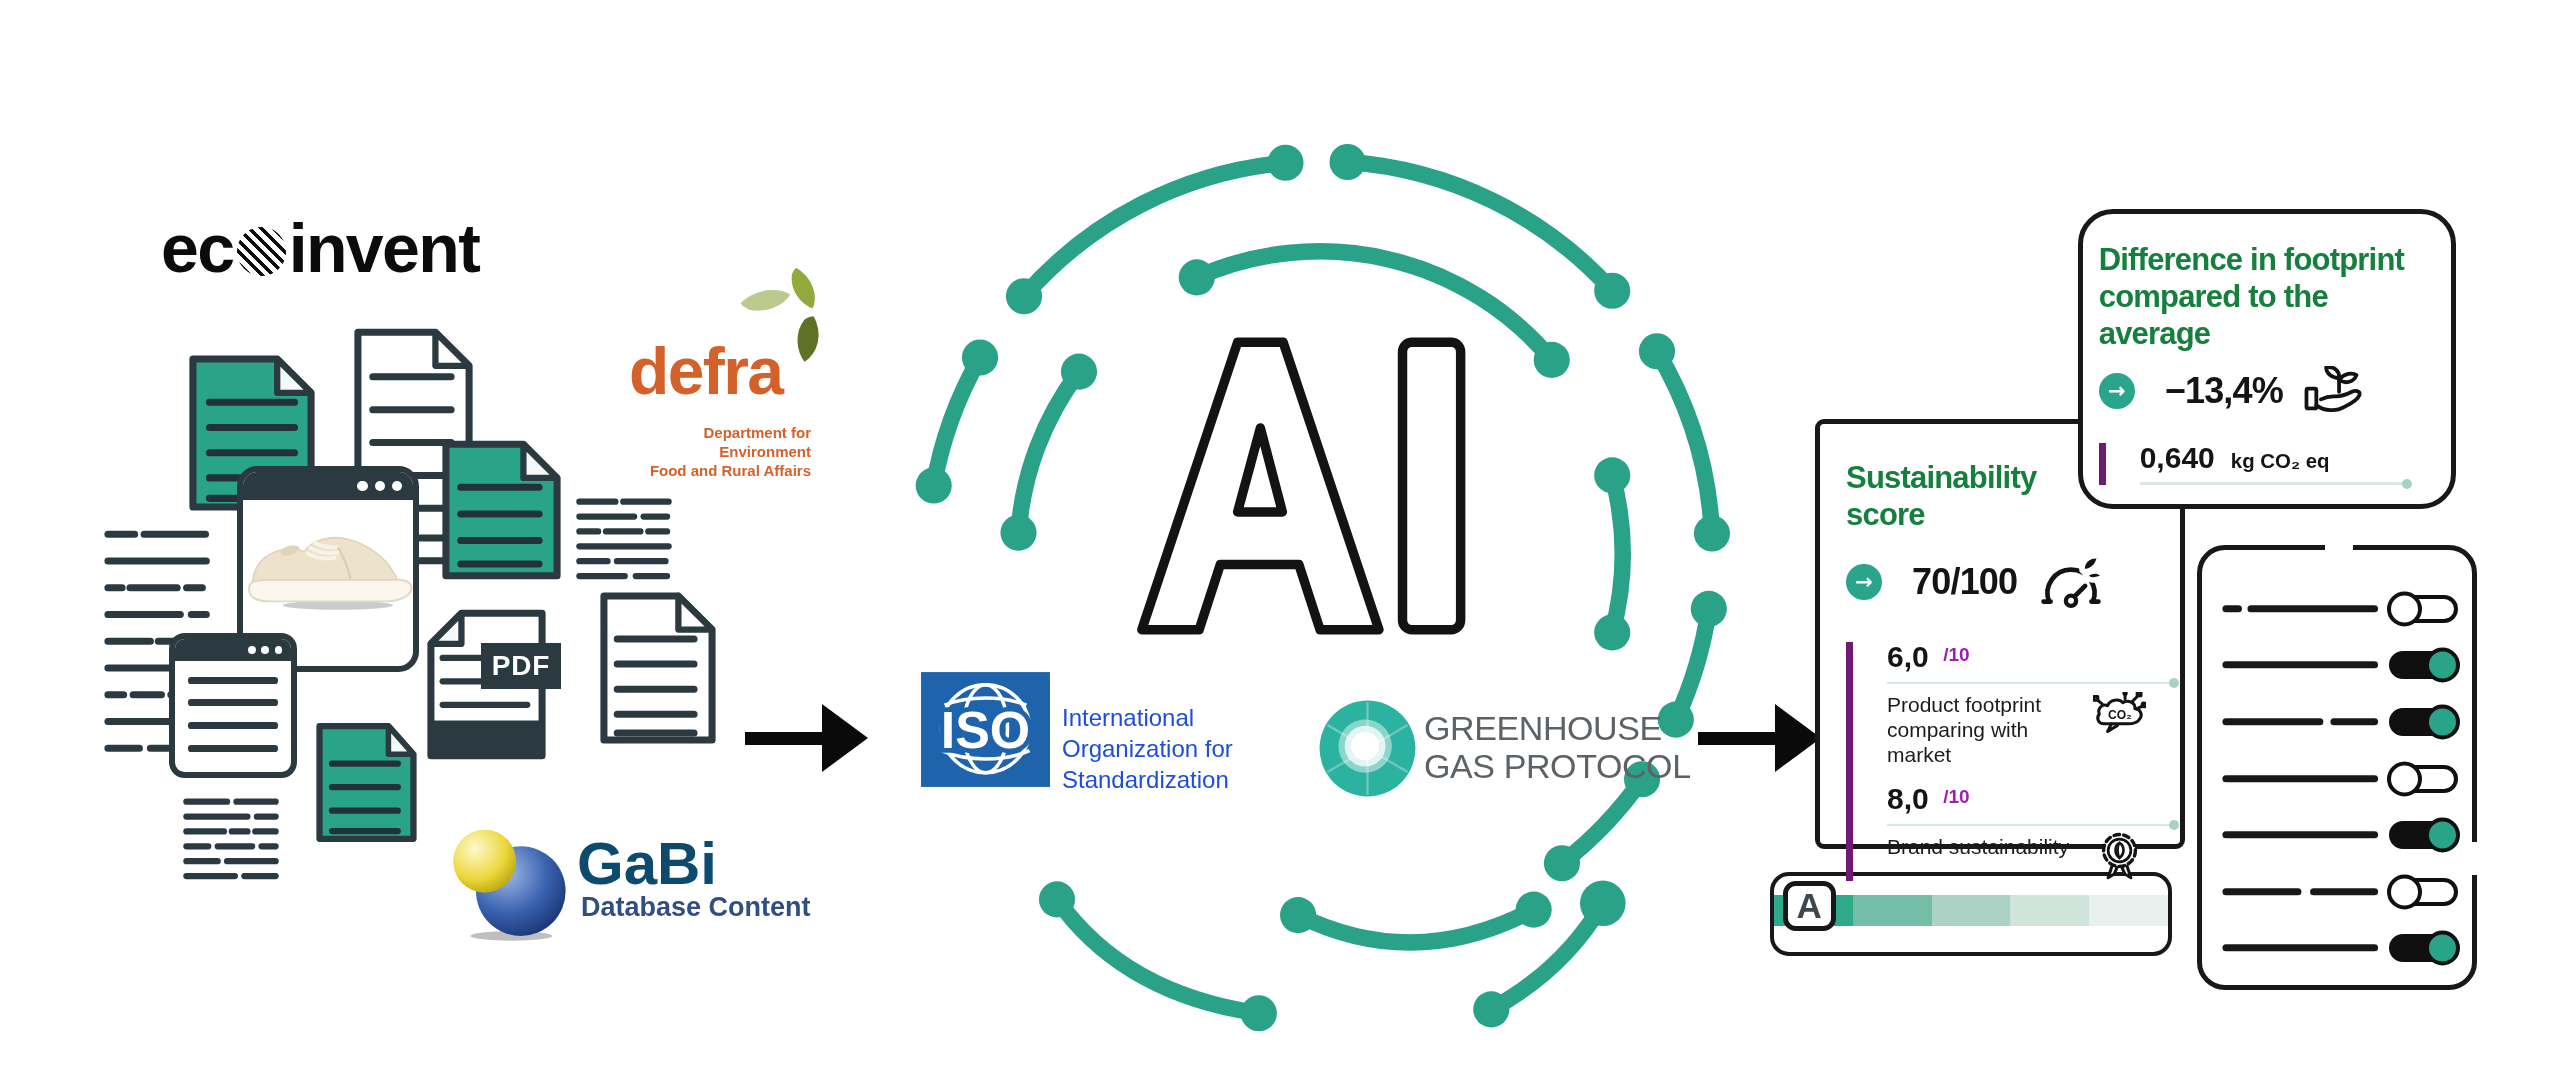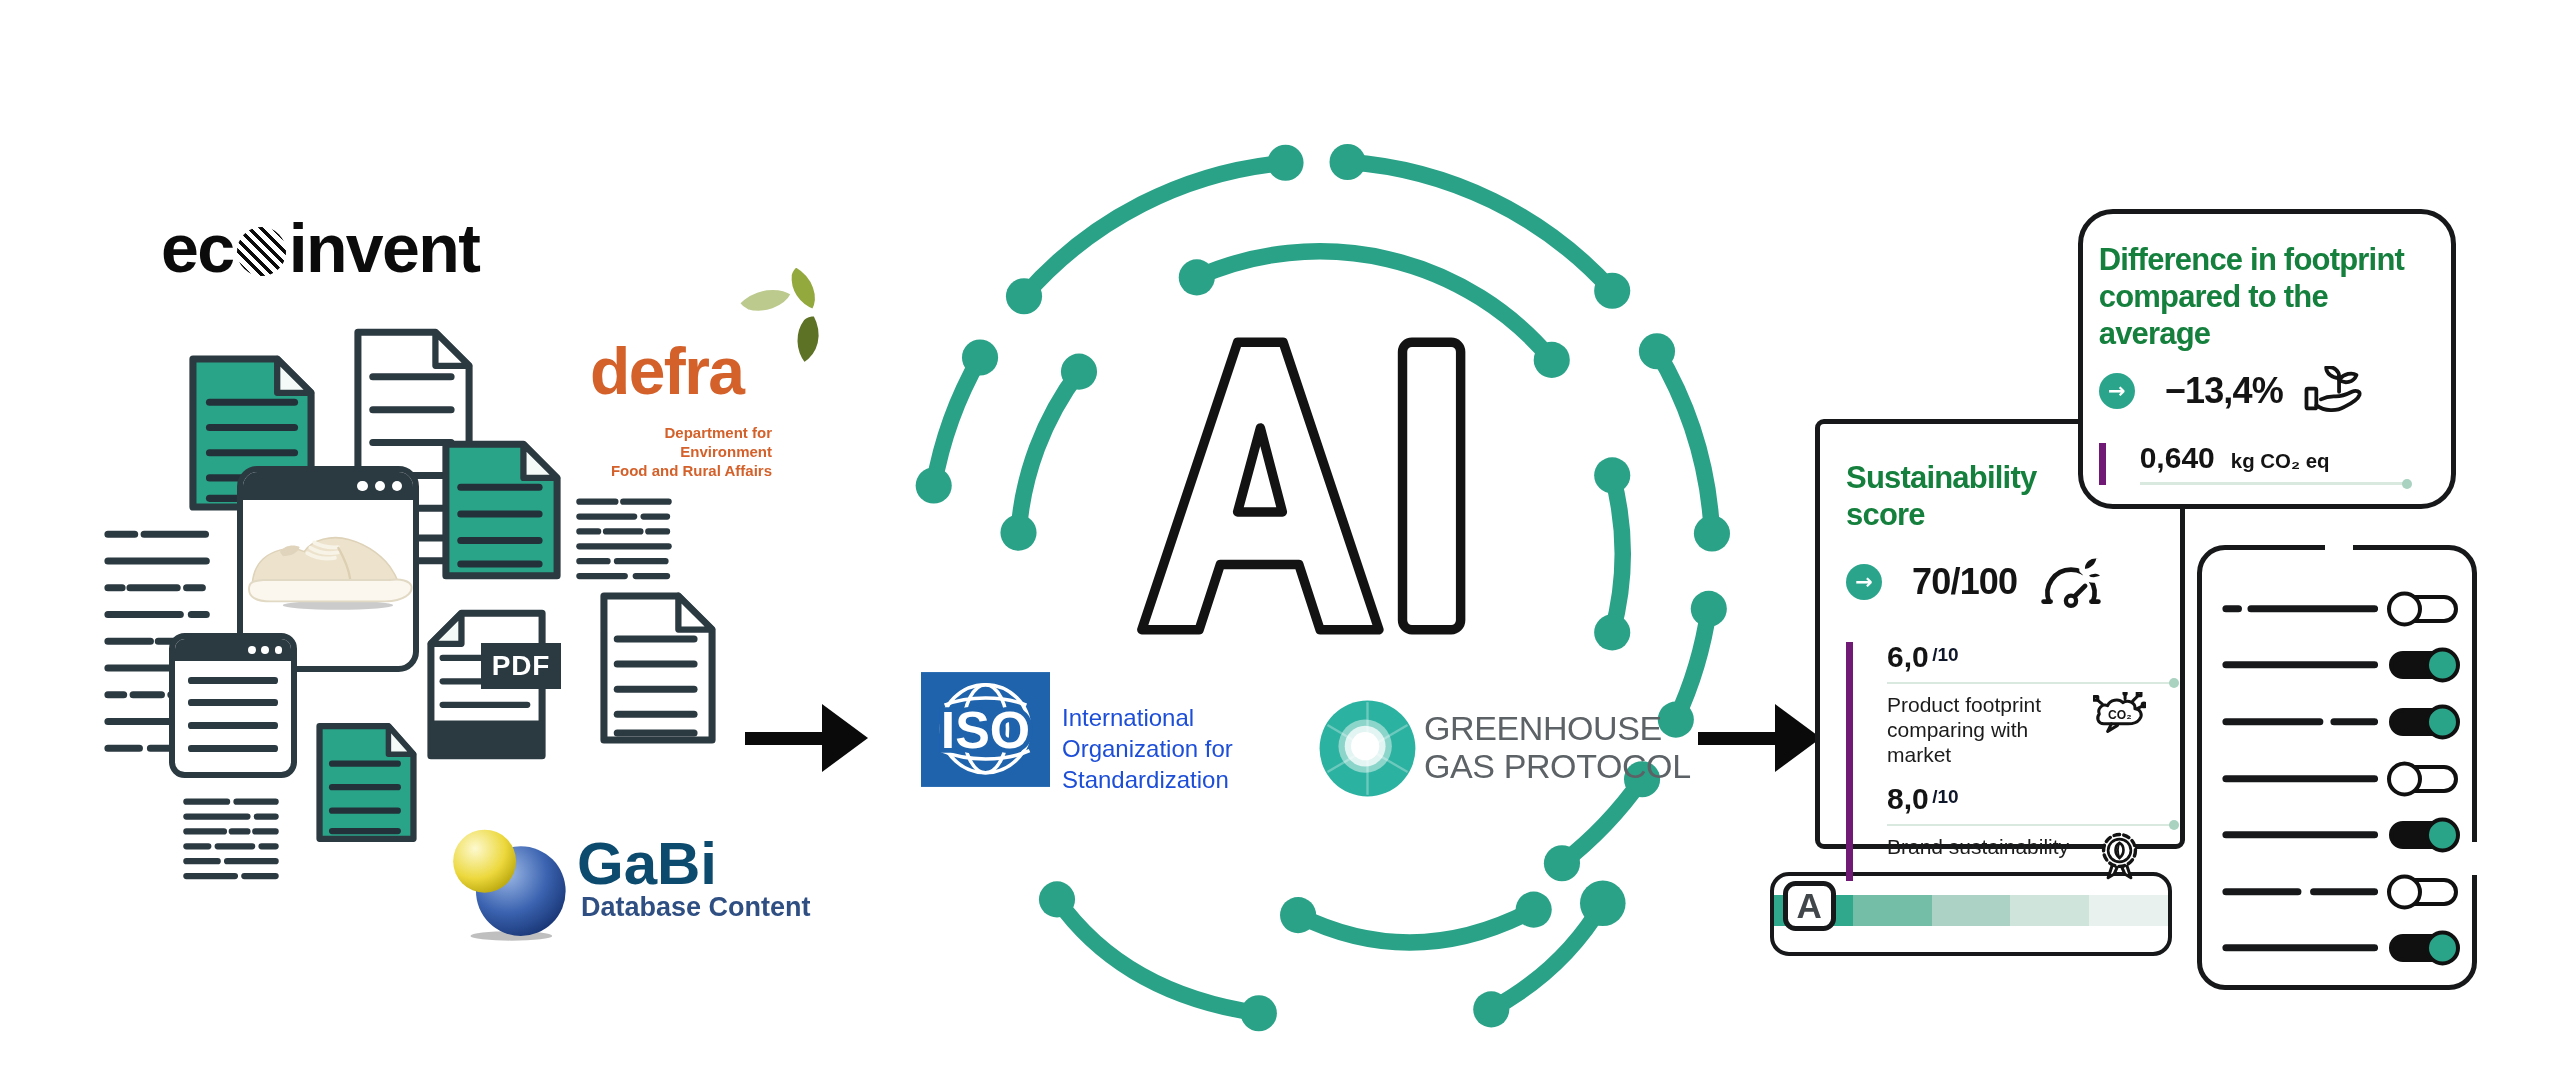--- a/index.html
+++ b/index.html
@@ -7,21 +7,21 @@
   body { font-family:"Liberation Sans", sans-serif; }
   .stage { position:relative; width:2576px; height:1089px; background:#fff; overflow:hidden; }
   .abs { position:absolute; }
 
   
   .ecoinvent { left:161px; top:214px; display:flex; align-items:center;
     font:bold 68px/1 "Liberation Sans",sans-serif; color:#0b0b0b; letter-spacing:-1.6px; }
   .eco-circle { width:49px; height:49px; border-radius:50%; margin:7.9px 3.1px 0 3.1px;
     background:repeating-linear-gradient(45deg,#0b0b0b 0 3.5px,#ffffff 3.5px 8.2px); }
 
-  .defra { left:590px; top:338px; width:236px; color:#d4602a; }
+  .defra { left:629px; top:338px; width:236px; color:#d4602a; }
   .defra-name { font:bold 66px/1 "Liberation Sans",sans-serif; letter-spacing:-1.6px; }
   .defra-dept { margin-top:20px; width:182px; text-align:right; font:bold 15px/1.25 "Liberation Sans",sans-serif; }
 
   .gabi-name  { left:577px; top:834px; font:bold 60px/1 "Liberation Sans",sans-serif; color:#0c4a6e; }
   .gabi-sub   { left:581px; top:894px; font:bold 27px/1 "Liberation Sans",sans-serif; color:#2f4f83; }
 
   .browser { border:6.3px solid #2b3940; background:#fff; overflow:hidden; }
   .browser-bar { background:#2b3940; display:flex; align-items:center; justify-content:flex-end; }
   .browser-dot { border-radius:50%; background:#fff; }
   .b-large { left:237px; top:466px; width:182px; height:206px; border-radius:20.4px; z-index:2; }
@@ -49,21 +49,21 @@
   .diff-card  { left:2078px; top:209px;  width:378px; height:300px; border-radius:35px; z-index:6; padding:27px 17.3px 0 15.7px; }
   .score-card { left:1815px; top:419px;  width:370px; height:430px; border-radius:9px; z-index:5; padding:35px 15.7px 0 26px; }
   .card-title { font:bold 31px/37px "Liberation Sans",sans-serif; color:#15803d; letter-spacing:-0.8px; }
   .value-row { display:flex; align-items:center; margin-top:14px; }
   .circle-arrow { width:36px; height:36px; border-radius:50%; background:#2aa58c; color:#fff; flex:0 0 36px;
     font:bold 21px/36px "DejaVu Sans",sans-serif; text-align:center; }
   .big-value { font:bold 36px/1 "Liberation Sans",sans-serif; color:#141414; letter-spacing:-0.8px; margin-left:30px; }
   .value-row .icon { margin-left:20.4px; }
   .metric-block { margin-top:27px; border-left:7px solid #701a75; padding-left:34px; }
   .metric-value { font:bold 30px/1 "Liberation Sans",sans-serif; color:#141414; }
-  .metric-scale { font:bold 19px/1 "Liberation Sans",sans-serif; color:#0f172a; vertical-align:6.3px; margin-left:0; }
+  .metric-scale { font:bold 19px/1 "Liberation Sans",sans-serif; color:#a21caf; vertical-align:6.3px; margin-left:11px; }
   .metric-unit  { font:bold 20.4px/1 "Liberation Sans",sans-serif; color:#141414; margin-left:12.6px; }
   .divider { position:relative; height:2.4px; background:#d9e9e0; margin:9.4px 0 7.9px 0; }
   .divider::after { content:""; position:absolute; right:-3.1px; top:-3.9px; width:10.2px; height:10.2px;
     border-radius:50%; background:#a9d2c0; }
   .label-row { display:flex; justify-content:space-between; align-items:flex-start; }
   .metric-label { font:21px/25px "Liberation Sans",sans-serif; color:#1c1c1c; }
 
   
   .toggle-panel { left:2197px; top:545px; width:280px; height:445px; border-radius:28px; z-index:1; }
   .toggle-row { position:absolute; left:19px; right:14px; height:36px; display:flex; align-items:center; justify-content:space-between; }

